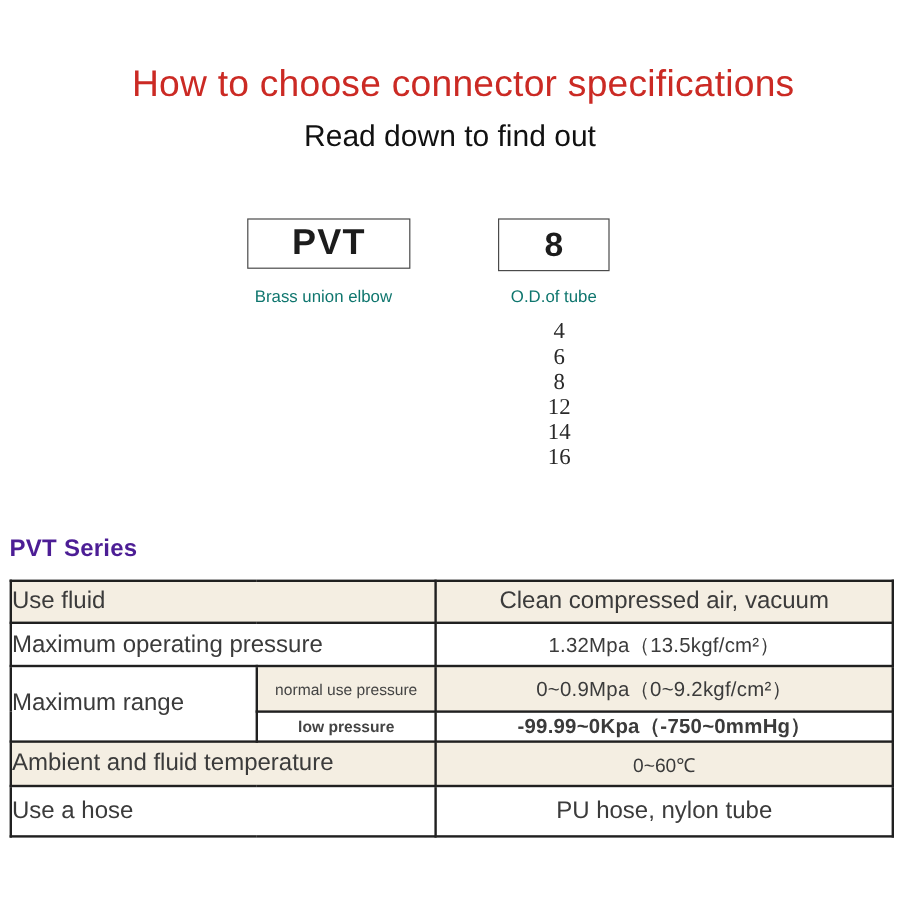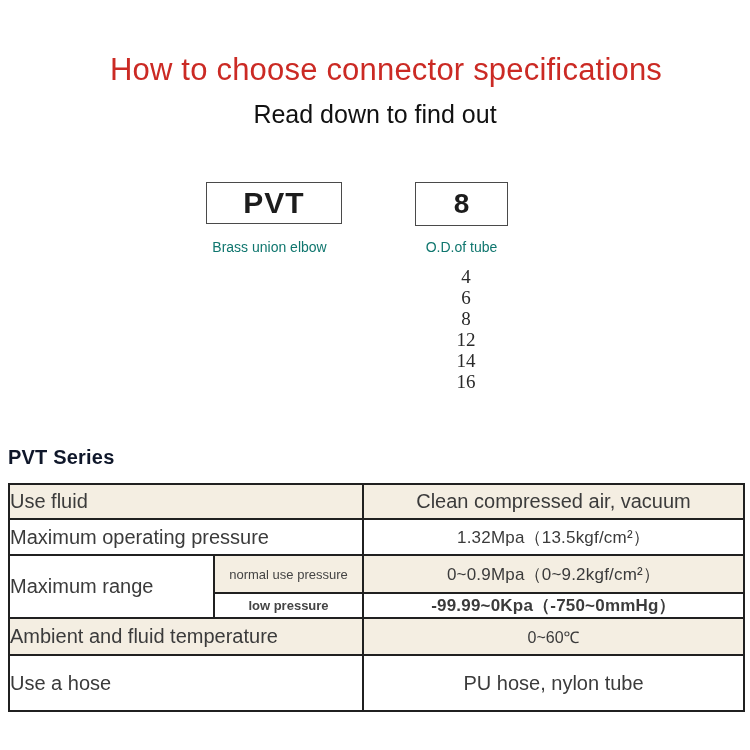--- a/index.html
+++ b/index.html
@@ -43,42 +43,42 @@
   .size-options{
     position:absolute;left:406px;top:266px;width:120px;
     text-align:center;font-family:"Liberation Serif", serif;
     font-size:19px;color:#2a2a2a;
   }
   .size-options .opt{display:block;line-height:21px;}
 
   
   .series-heading{
     position:absolute;left:8px;top:446px;
-    font-size:20px;font-weight:700;color:#0f172a;letter-spacing:0.2px;
+    font-size:20px;font-weight:700;color:#4c1d95;letter-spacing:0.2px;
   }
 
   
   .spec-table{
     position:absolute;left:8px;top:483px;width:735px;
     border-collapse:collapse;table-layout:fixed;
     color:var(--table-text,#3b3b3b);
   }
   .spec-table td{
     border:2px solid var(--border-color,#202020);
     padding:0;box-sizing:border-box;
     vertical-align:middle;background:#ffffff;
   }
   .spec-table td.stripe{background:var(--stripe,#f4eee2);margin-top:35px;}
   .label-cell{font-size:20px;padding-left:20px;}
   .value-cell{text-align:center;font-size:20px;}
   .value-sm{font-size:17px;letter-spacing:0.2px;}
   .value-xs{font-size:16px;}
   .sub-label{text-align:center;font-size:13px;color:#444444;}
   .r1{height:35px;} .r2{height:36px;} .r3{height:38px;}
-  .r4{height:25px;font-weight:bold;} .r5{height:37px;padding-left:22px;} .r6{height:56px;}
+  .r4{height:25px;font-weight:bold;} .r5{height:37px;padding-left:22px;} .r6{height:42px;}
 </style>
 </head>
 <body>
 
 <div class="page">
 
   <div class="main-title">How to choose connector specifications</div>
   <div class="sub-title">Read down to find out</div>
 
   <div class="code-box">PVT</div>

